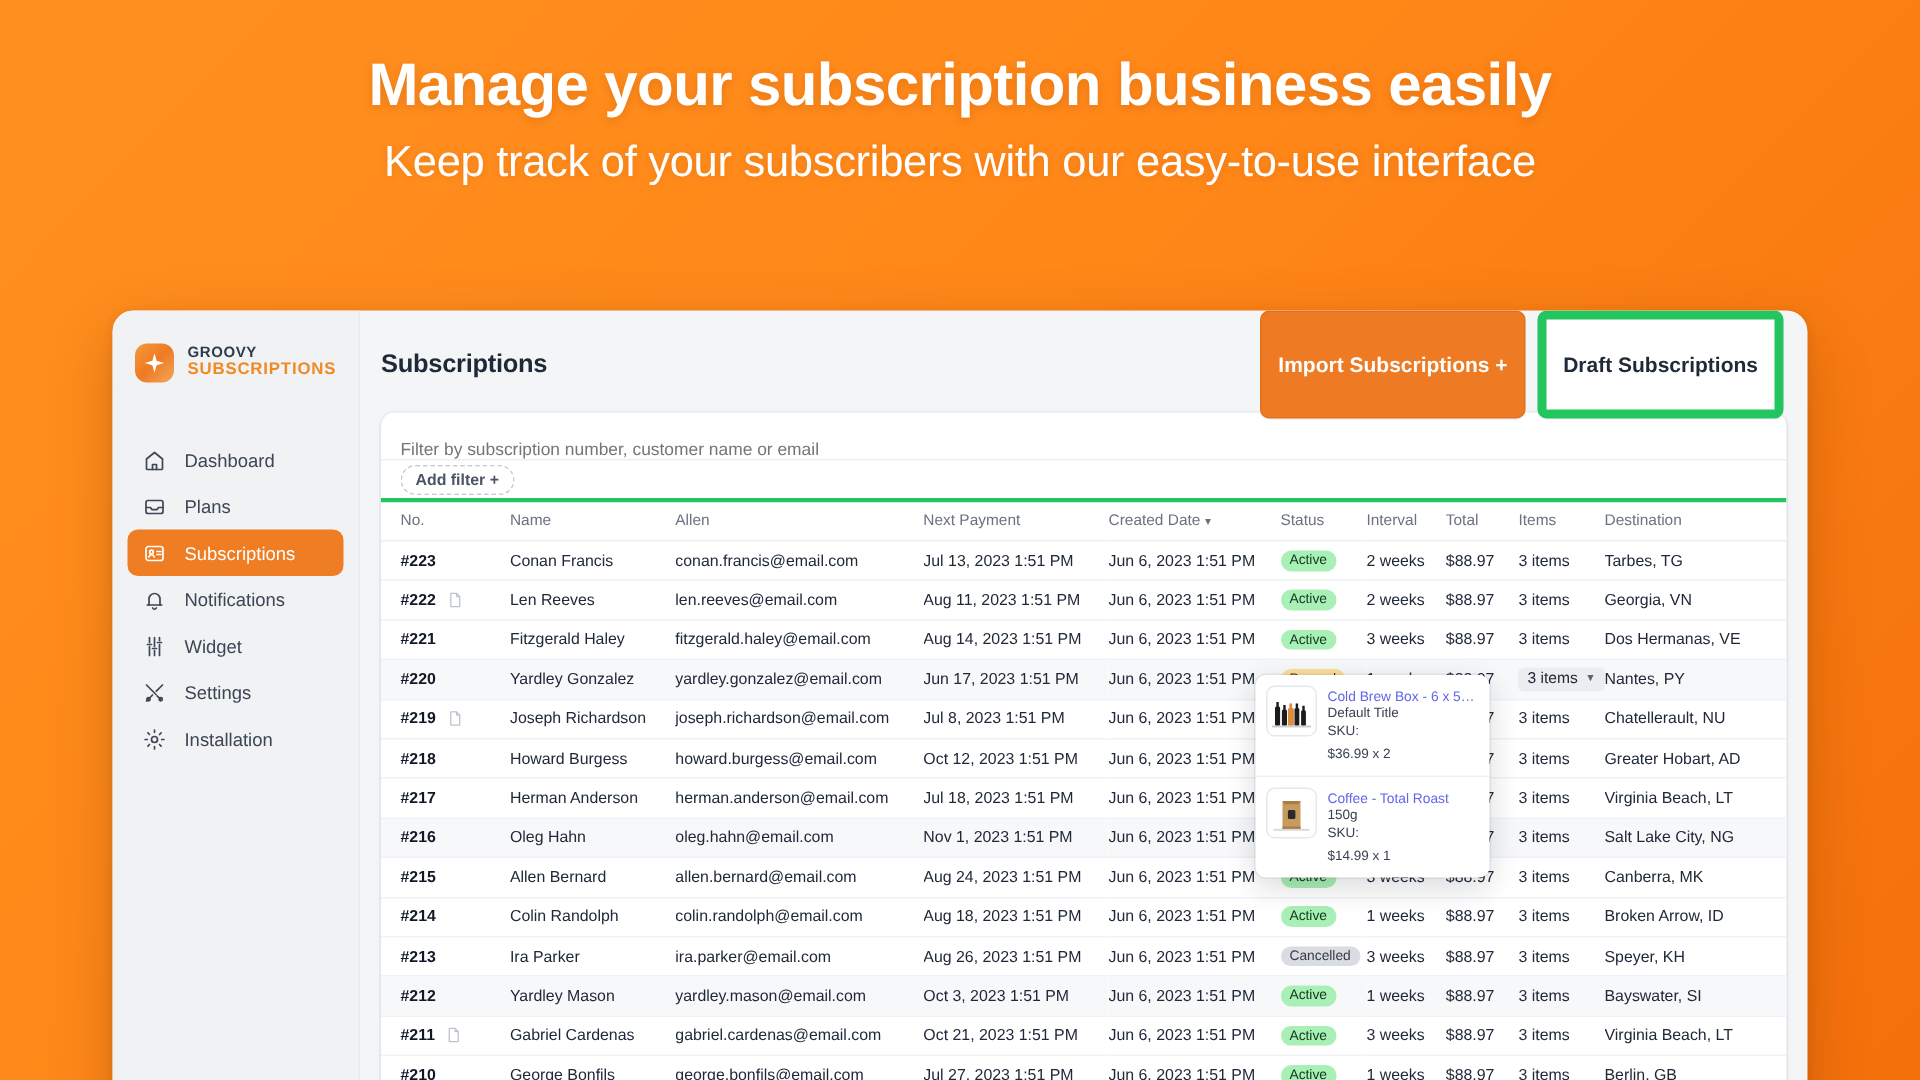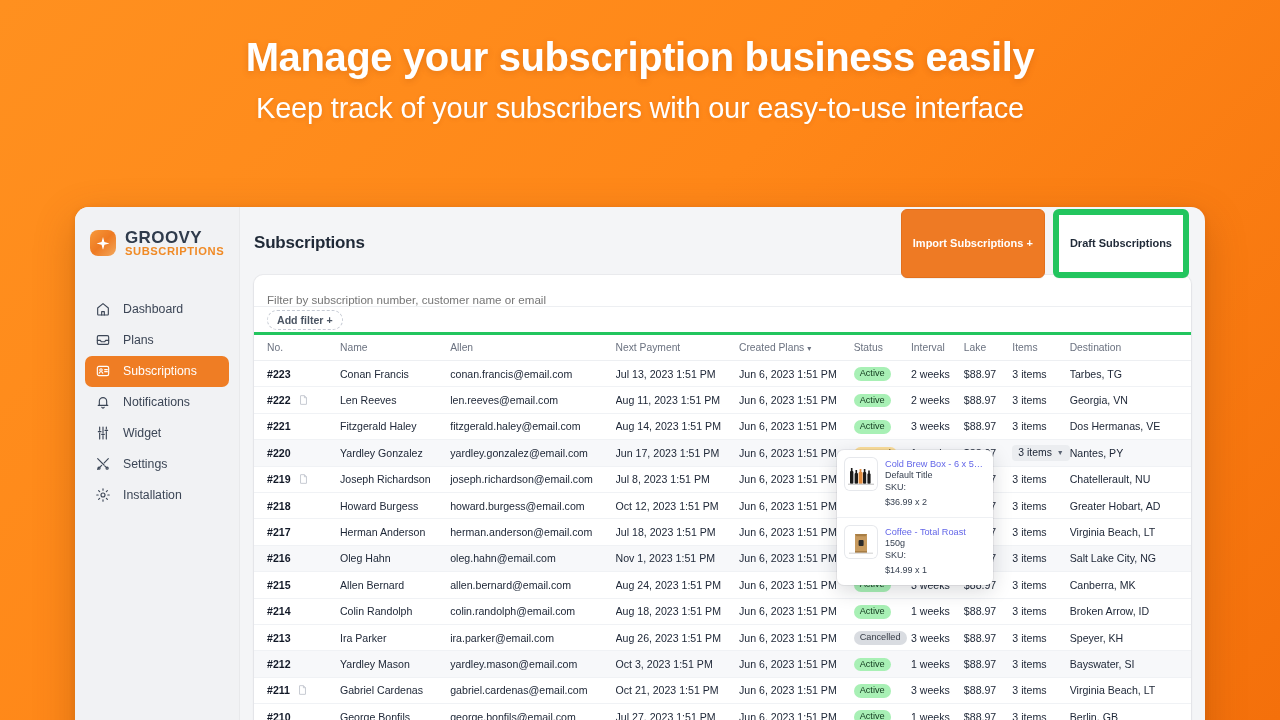--- a/index.html
+++ b/index.html
@@ -71,21 +71,21 @@
     content: "";
     position: absolute; left: 50%; top: 50%;
     width: 13px; height: 13px;
     transform: translate(-50%,-50%);
     background: #fff;
     clip-path: polygon(50% 0%, 61% 39%, 100% 50%, 61% 61%, 50% 100%, 39% 61%, 0% 50%, 39% 39%);
   }
   .logo-text { line-height: 1.02; }
   .logo-text .l1 {
     display:block;
-    font-size: 17px; font-weight: 700; color: #2F3B4C; letter-spacing: 0.4px;
+    font-size: 10px; font-weight: 700; color: #2F3B4C; letter-spacing: 0.4px;
   }
   .logo-text .l2 {
     display:block;
     font-size: 11.2px; font-weight: 700; color: #F08A25; letter-spacing: 0.55px;
   }
 
   .nav { padding: 0 10px; }
   .nav-item {
     display: flex; align-items: center; gap: 12px;
     height: 31px;
@@ -113,21 +113,21 @@
     position: relative;
   }
   .main-head {
     display: flex; align-items: center; justify-content: space-between;
     height: 28px; margin-bottom: 18px;
     padding-right: 2px;
   }
   .page-title { font-size: 17px; font-weight: 600; color: #1F2937; letter-spacing: -0.2px; }
   .head-actions { display: flex; gap: 8px; }
   .btn {
-    font-size: 11px; font-weight: 700;
+    font-size: 14px; font-weight: 700;
     border-radius: 6px;
     padding: 23px 11px;
     cursor: pointer;
     white-space: nowrap;
     line-height: 1;
   }
   .btn-primary {
     background: #EE7A24; color: #fff;
     border: 1px solid #E2701D;
     box-shadow: 0 1px 0 rgba(0,0,0,.05);
@@ -366,25 +366,25 @@
       </div>
 
       <table>
         <thead>
           <tr>
             <th class="c-no">No.</th>
             <th class="c-name">Name</th>
             <th class="c-email">Allen</th>
             <th class="c-next">Next Payment</th>
             <th class="c-created">
-              <span>Created Plans</span><span class="sort-caret">▾</span>
+              <span>Created Date</span><span class="sort-caret">▾</span>
             </th>
             <th class="c-status">Status</th>
             <th class="c-interval">Interval</th>
-            <th class="c-total">Lake</th>
+            <th class="c-total">Total</th>
             <th class="c-items">Items</th>
             <th class="c-dest">Destination</th>
           </tr>
         </thead>
         <tbody id="table-body">
             <tr>
               <td class="c-no">
                 <span class="no-cell">
                   <span>#223</span>
                 </span>

